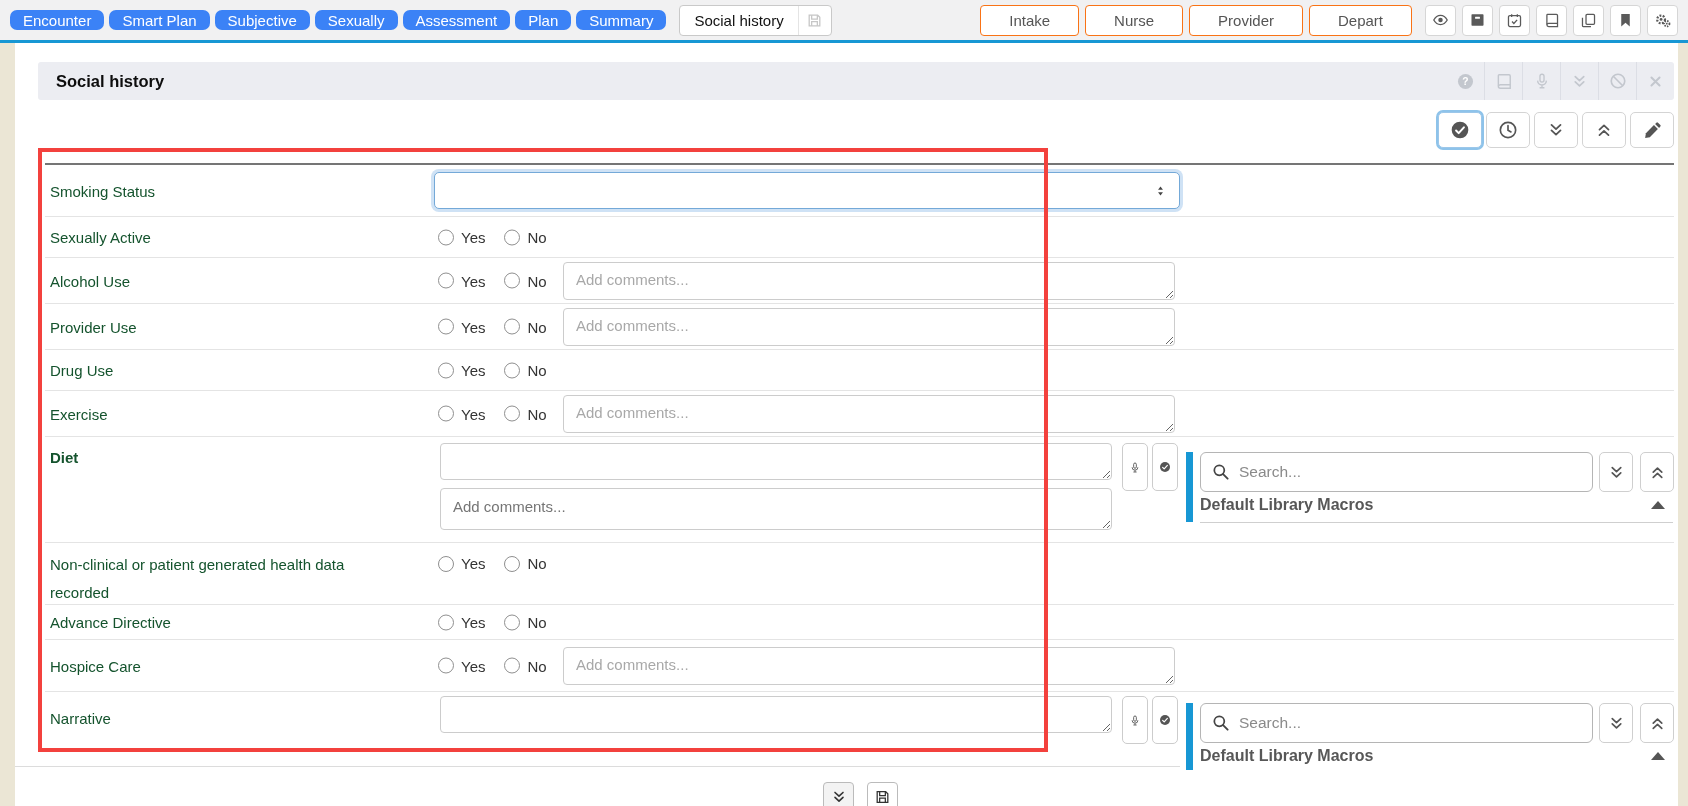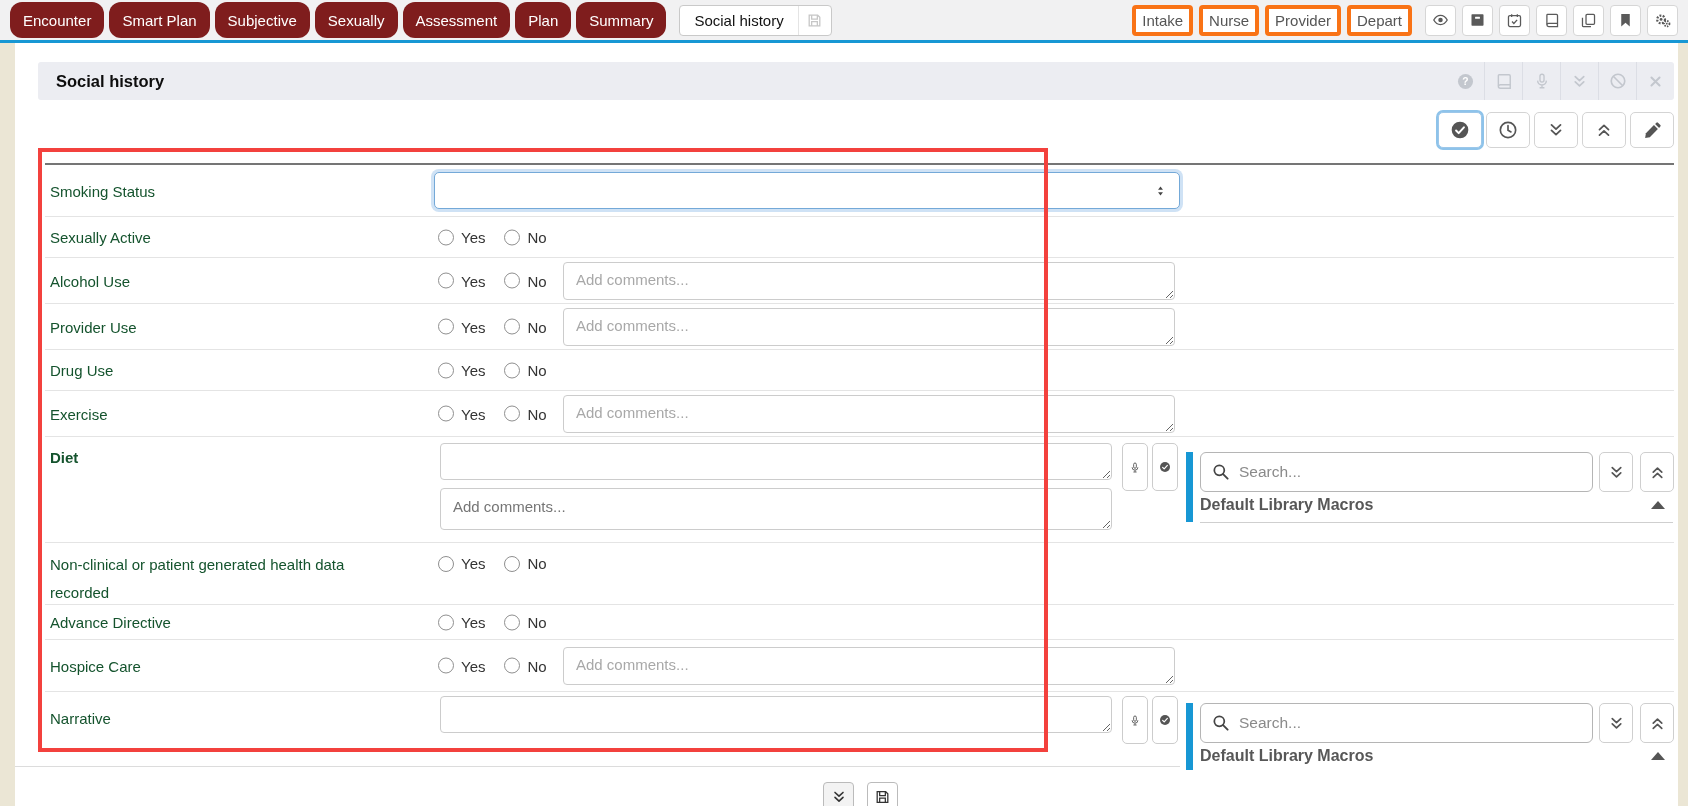--- a/index.html
+++ b/index.html
@@ -4,29 +4,29 @@
 <style>
   html,body{margin:0;padding:0;background:#fff;}
   *{box-sizing:border-box;}
   .page{position:relative;width:1688px;height:806px;background:#fff;overflow:hidden;
         font-family:"Liberation Sans",sans-serif;color:#2d2d2d;}
 
   
   .topbar{position:absolute;left:0;top:0;width:1688px;height:43px;background:#f1f1f2;
           border-bottom:3px solid #1797d4;display:flex;align-items:center;padding:0 10px;}
   .nav{display:flex;gap:5px;align-items:center;}
-  .btn-blue{height:36px;padding:0 13px;background:#7f1d1d;color:#fff;border:none;border-radius:12px;
+  .btn-blue{height:20px;padding:0 13px;background:#3b82f6;color:#fff;border:none;border-radius:7px;
             font-size:15px;display:flex;align-items:center;white-space:nowrap;}
   .tab{margin-left:8px;height:31px;background:#fff;border:1px solid #c9c9c9;border-radius:4px;
        display:flex;align-items:center;}
   .tab-label{padding:0 14px;font-size:15px;color:#111;}
   .tab-sep{width:1px;align-self:stretch;background:#e4e4e4;}
   .tab-save{width:32px;display:flex;align-items:center;justify-content:center;color:#c6c6c6;}
   .topbar-right{margin-left:auto;display:flex;gap:6px;align-items:center;}
-  .btn-white{height:31px;padding:0 6px;background:#fff;border:4px solid #f97316;border-radius:4px;
+  .btn-white{height:31px;padding:0 28px;background:#fff;border:1px solid #f97316;border-radius:4px;
              font-size:15px;color:#555;display:flex;align-items:center;white-space:nowrap;}
   .btn-icon{width:31px;height:31px;background:#fff;border:1px solid #d6d6d6;border-radius:4px;
             display:flex;align-items:center;justify-content:center;color:#5a5a5a;flex:0 0 auto;}
   .btn-icon.first{margin-left:7px;}
 
   
   .gutter-left{position:absolute;left:0;top:43px;width:15px;height:763px;background:#ebe6d5;}
   .gutter-right{position:absolute;right:0;top:43px;width:10px;height:763px;background:#ebe6d5;}
 
   

